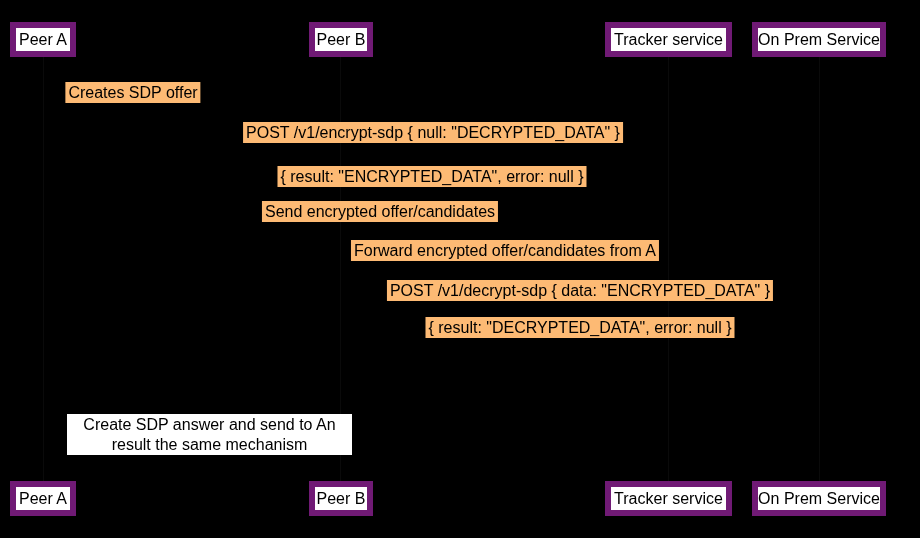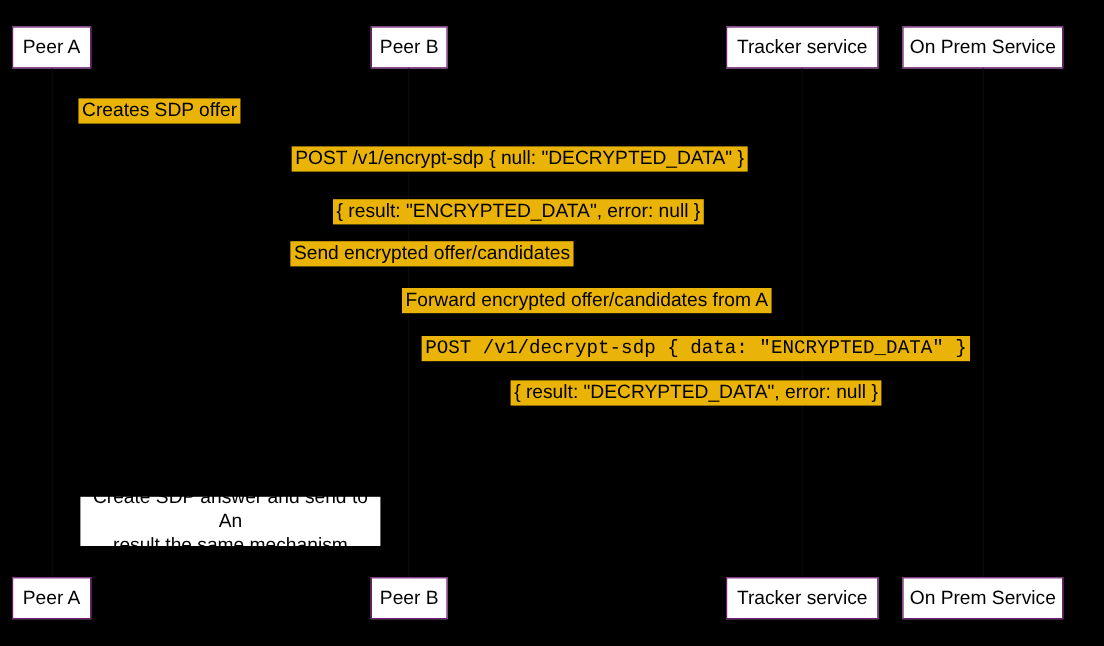--- a/index.html
+++ b/index.html
@@ -13,51 +13,51 @@
     height: 538px;
     background: #000000;
     overflow: hidden;
     font-family: "Liberation Sans", "DejaVu Sans", sans-serif;
   }
   .actor {
     position: absolute;
     height: 35px;
     background: #ffffff;
     color: #000000;
-    border: 1px solid #701a75;
+    border: 6px solid #701a75;
     box-sizing: border-box;
     display: flex;
     align-items: center;
     justify-content: center;
     font-size: 16px;
     white-space: nowrap;
   }
   .lifeline {
     position: absolute;
     top: 57px;
     height: 424px;
     width: 1px;
     background: #0a0a0a; 
   }
   .msg {
     position: absolute;
     transform: translateX(-50%);
-    background: #eab308;
+    background: #fdba74;
     color: #000000;
     font-size: 16px;
     height: 21px;
     line-height: 21px;
     padding: 0 3px;
     white-space: nowrap;
   }
   .note {
     position: absolute;
     left: 67px;
     top: 414px;
-    width: 250px;
+    width: 285px;
     height: 41px;
     background: #ffffff;
     color: #000000;
     font-size: 16px;
     line-height: 20px;
     text-align: center;
     display: flex;
     flex-direction: column;
     justify-content: center;
   }
@@ -73,23 +73,23 @@
   <div class="actor" style="left:752px; top:22px; width:134px;">On Prem Service</div>
 
   <div class="lifeline" style="left:43px;"></div>
   <div class="lifeline" style="left:340px;"></div>
   <div class="lifeline" style="left:668px;"></div>
   <div class="lifeline" style="left:819px;"></div>
 
   <div class="msg" style="left:133px; top:82px;">Creates SDP offer</div>
   <div class="msg" style="left:433px; top:122px;">POST /v1/encrypt-sdp { null: "DECRYPTED_DATA" }</div>
   <div class="msg" style="left:432px; top:166px;">{ result: "ENCRYPTED_DATA", error: null }</div>
-  <div class="msg" style="left:360px; top:201px;">Send encrypted offer/candidates</div>
-  <div class="msg" style="left:489px; top:240px;text-align:right;">Forward encrypted offer/candidates from A</div>
-  <div class="msg" style="left:580px; top:280px;font-family:Liberation Mono, monospace;">POST /v1/decrypt-sdp { data: "ENCRYPTED_DATA" }</div>
+  <div class="msg" style="left:380px; top:201px;">Send encrypted offer/candidates</div>
+  <div class="msg" style="left:505px; top:240px;text-align:right;">Forward encrypted offer/candidates from A</div>
+  <div class="msg" style="left:580px; top:280px;">POST /v1/decrypt-sdp { data: "ENCRYPTED_DATA" }</div>
   <div class="msg" style="left:580px; top:317px;">{ result: "DECRYPTED_DATA", error: null }</div>
 
   <div class="note">
     <div>Create SDP answer and send to An</div>
     <div>result the same mechanism</div>
   </div>
 
   <div class="actor" style="left:10px;  top:481px; width:66px;">Peer A</div>
   <div class="actor" style="left:309px; top:481px; width:64px;">Peer B</div>
   <div class="actor" style="left:605px; top:481px; width:127px;">Tracker service</div>

